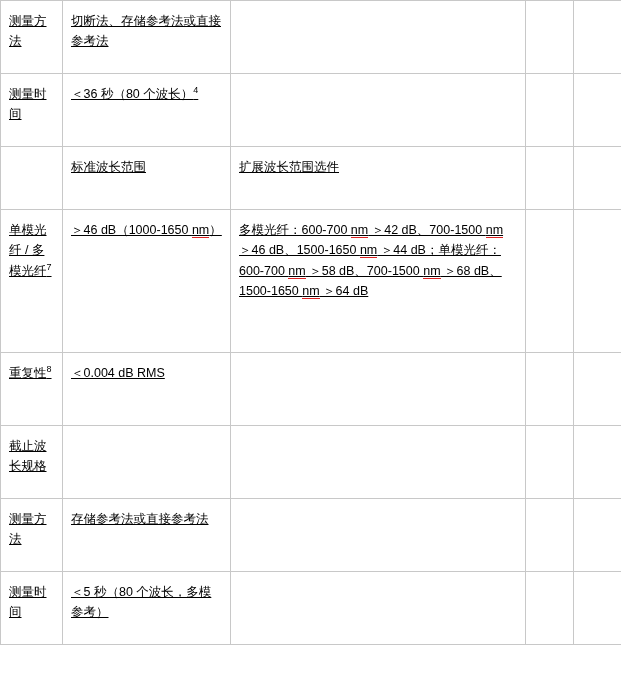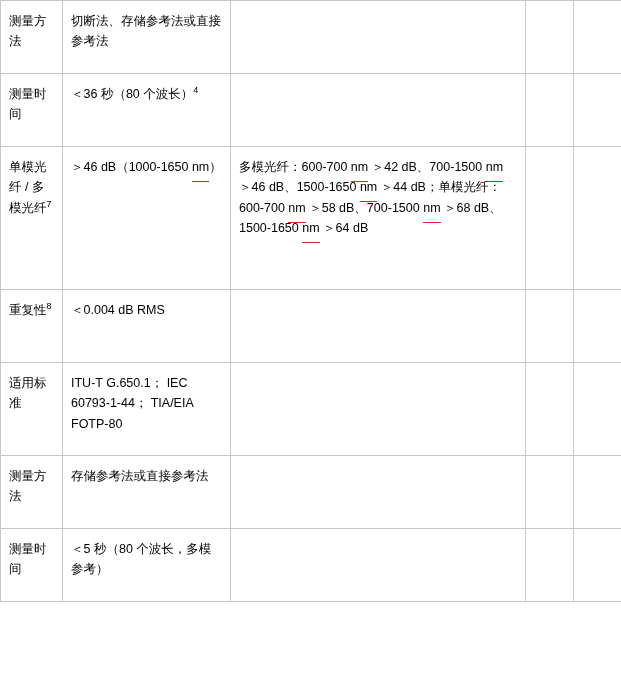--- a/index.html
+++ b/index.html
@@ -23,38 +23,39 @@
   }
   .spec-table td {
     border-right: 1px solid #c8c8c8;
     border-bottom: 1px solid #c8c8c8;
     vertical-align: top;
     padding: 10px 8px 10px 8px;
     font-size: 12.5px;
     line-height: 1.62;
     word-wrap: break-word;
     overflow-wrap: break-word;
+    text-decoration: underline;
   }
   col.c-label { width: 62px; }
   col.c-std   { width: 168px; }
   col.c-ext   { width: 295px; }
   col.c-x1    { width: 48px; }
   col.c-x2    { width: 48px; }
 
   .label-cell {
     padding-left: 9px;
   }
   .sup {
     font-size: 9px;
     vertical-align: super;
     line-height: 0;
   }
   .underline-term {
     border-bottom: 1px solid #dd2222;
-    padding-bottom: 7px;
+    padding-bottom: 0px;
   }
   .row-h-1 td { height: 52px; }
   .row-h-2 td { height: 52px; }
   .row-h-3 td { height: 42px; }
   .row-h-4 td { height: 122px; }
   .row-h-5 td { height: 52px; }
   .row-h-6 td { height: 52px; }
   .row-h-7 td { height: 72px; }
   .row-h-8 td { height: 52px; }
   .row-h-9 td { height: 52px; }
@@ -81,45 +82,52 @@
     </tr>
 
     <tr class="row-h-2">
       <td class="label-cell">测量时间</td>
       <td><span>＜36 秒（80 个波长）</span><span class="sup">4</span></td>
       <td></td>
       <td></td>
       <td></td>
     </tr>
 
+    <tr class="row-h-3">
+      <td class="label-cell"></td>
+      <td>标准波长范围</td>
+      <td>扩展波长范围选件</td>
+      <td></td>
+      <td></td>
+    </tr>
 
     <tr class="row-h-4">
       <td class="label-cell"><span>单模光纤 / 多模光纤</span><span class="sup">7</span></td>
       <td>＞46 dB（1000-1650 <span class="underline-term">nm</span>）</td>
       <td><span>多模光纤：600-700 <span class="underline-term">nm</span> ＞42 dB、700-1500 <span class="underline-term">nm</span> ＞46 dB、1500-1650 <span class="underline-term">nm</span> ＞44 dB；单模光纤：600-700 <span class="underline-term">nm</span> ＞58 dB、700-1500 <span class="underline-term">nm</span> ＞68 dB、1500-1650 <span class="underline-term">nm</span> ＞64 dB</span></td>
       <td></td>
       <td></td>
     </tr>
 
     <tr class="row-h-5">
       <td class="label-cell"><span>重复性</span><span class="sup">8</span></td>
       <td>＜0.004 dB RMS</td>
       <td></td>
       <td></td>
       <td></td>
     </tr>
 
-
-    <tr class="row-h-7">
-      <td class="label-cell">适用标准</td>
-      <td>ITU-T G.650.1； IEC 60793-1-44； TIA/EIA FOTP-80</td>
+    <tr class="row-h-6">
+      <td class="label-cell">截止波长规格</td>
+      <td></td>
       <td></td>
       <td></td>
       <td></td>
     </tr>
+
 
     <tr class="row-h-8">
       <td class="label-cell">测量方法</td>
       <td>存储参考法或直接参考法</td>
       <td></td>
       <td></td>
       <td></td>
     </tr>
 
     <tr class="row-h-9">

